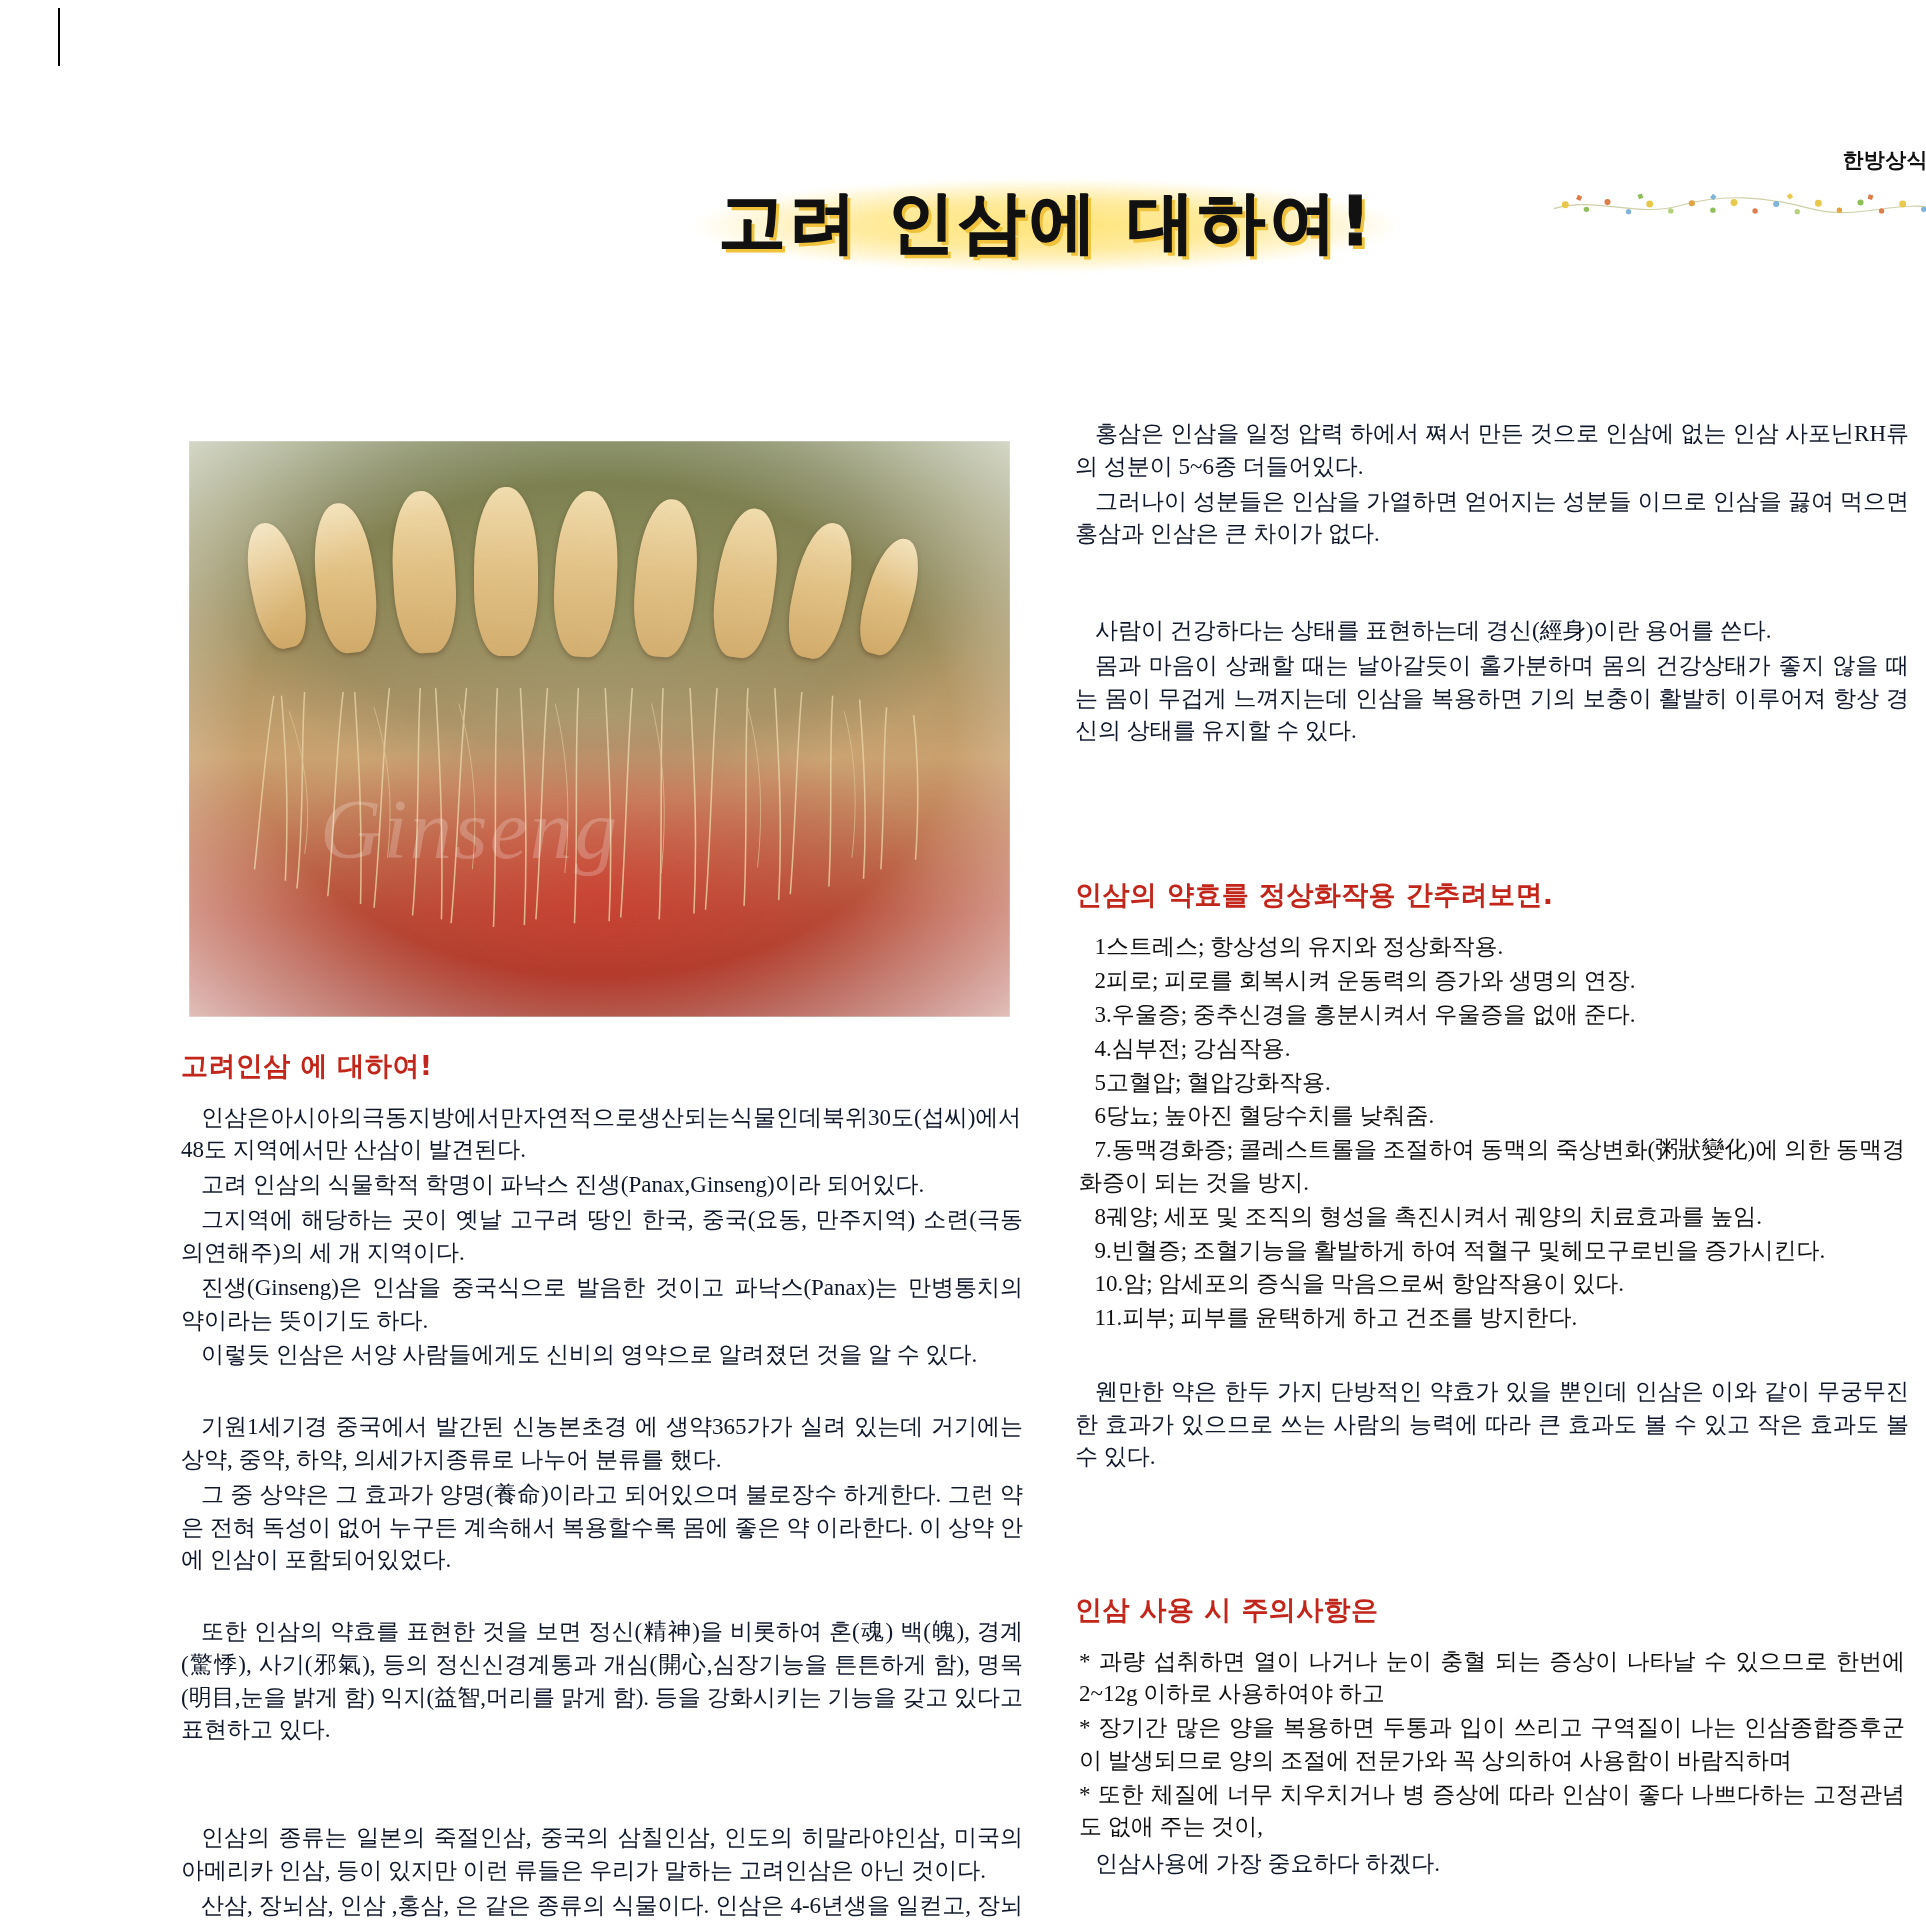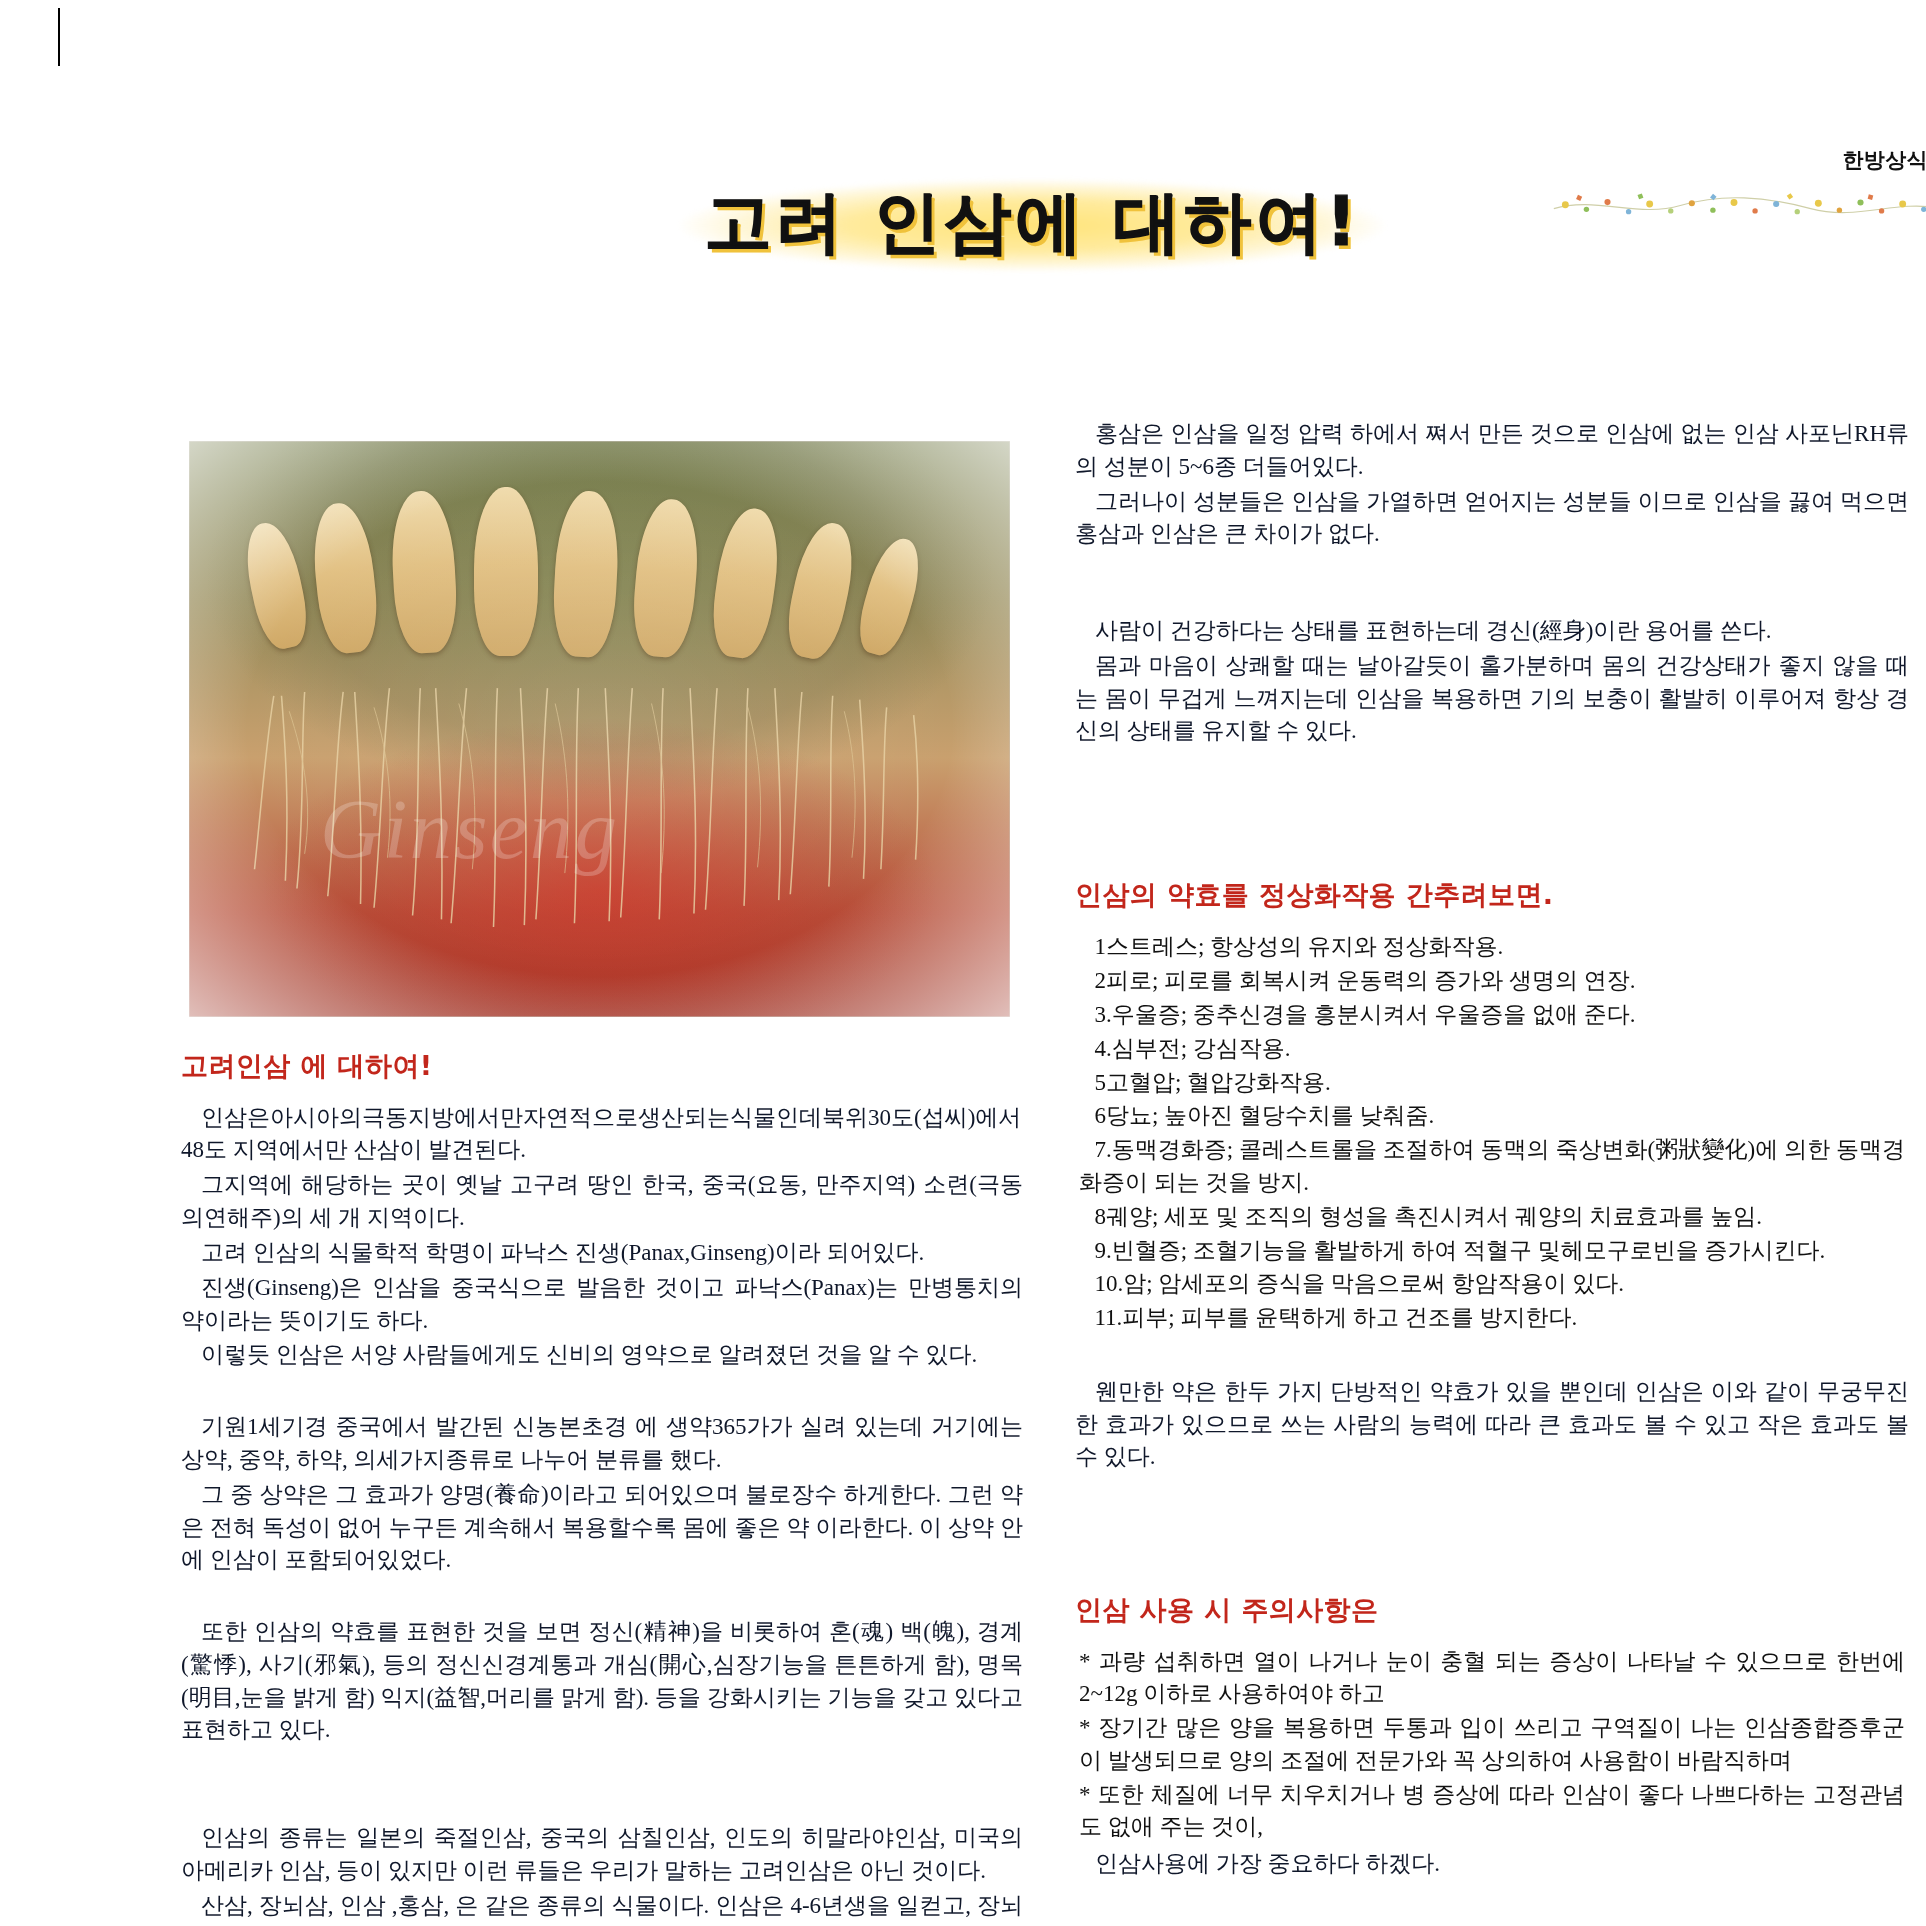--- a/index.html
+++ b/index.html
@@ -46,21 +46,21 @@
   .deco-strip {
     position: absolute;
     right: 148px;
     top: 181px;
     width: 393px;
     height: 46px;
   }
 
   .title-wrap {
     position: absolute;
-    left: 570px;
+    left: 584px;
     top: 162px;
     width: 925px;
     height: 127px;
   }
   .title-glow {
     position: absolute;
     left: 0; top: 0;
     width: 925px;
     height: 127px;
     background: radial-gradient(ellipse 48% 46% at 50% 50%, #ffe47a 0%, #ffeb9e 42%, rgba(255,238,175,0.55) 64%, rgba(255,255,255,0) 80%);
@@ -315,22 +315,22 @@
       <li>* 또한 체질에 너무 치우치거나 병 증상에 따라 인삼이 좋다 나쁘다하는 고정관념도 없애 주는 것이,</li>
     </ul>
 
     <p class="p">인삼사용에 가장 중요하다 하겠다.</p>
   </div>
 
   <div class="col-left">
     <h2 class="sec red">고려인삼 에 대하여!</h2>
 
     <p class="p">인삼은아시아의극동지방에서만자연적으로생산되는식물인데북위30도(섭씨)에서48도 지역에서만 산삼이 발견된다.</p>
+    <p class="p">고려  인삼의  식물학적  학명이  파낙스  진생(Panax,Ginseng)이라 되어있다.</p>
     <p class="p">그지역에 해당하는 곳이 옛날 고구려 땅인 한국, 중국(요동, 만주지역) 소련(극동의연해주)의 세 개 지역이다.</p>
-    <p class="p">고려  인삼의  식물학적  학명이  파낙스  진생(Panax,Ginseng)이라 되어있다.</p>
     <p class="p">진생(Ginseng)은 인삼을 중국식으로 발음한 것이고 파낙스(Panax)는 만병통치의 약이라는 뜻이기도 하다.</p>
     <p class="p">이렇듯 인삼은 서양 사람들에게도 신비의 영약으로 알려졌던 것을 알 수 있다.</p>
 
     <div class="gap-md"></div>
 
     <p class="p">기원1세기경 중국에서 발간된 신농본초경 에 생약365가가 실려 있는데 거기에는 상약, 중약, 하약, 의세가지종류로 나누어 분류를 했다.</p>
     <p class="p">그 중 상약은 그 효과가 양명(養命)이라고 되어있으며 불로장수 하게한다.  그런 약은 전혀 독성이 없어 누구든 계속해서 복용할수록 몸에 좋은 약 이라한다.  이 상약 안에 인삼이 포함되어있었다.</p>
 
     <div class="gap-md"></div>
 

